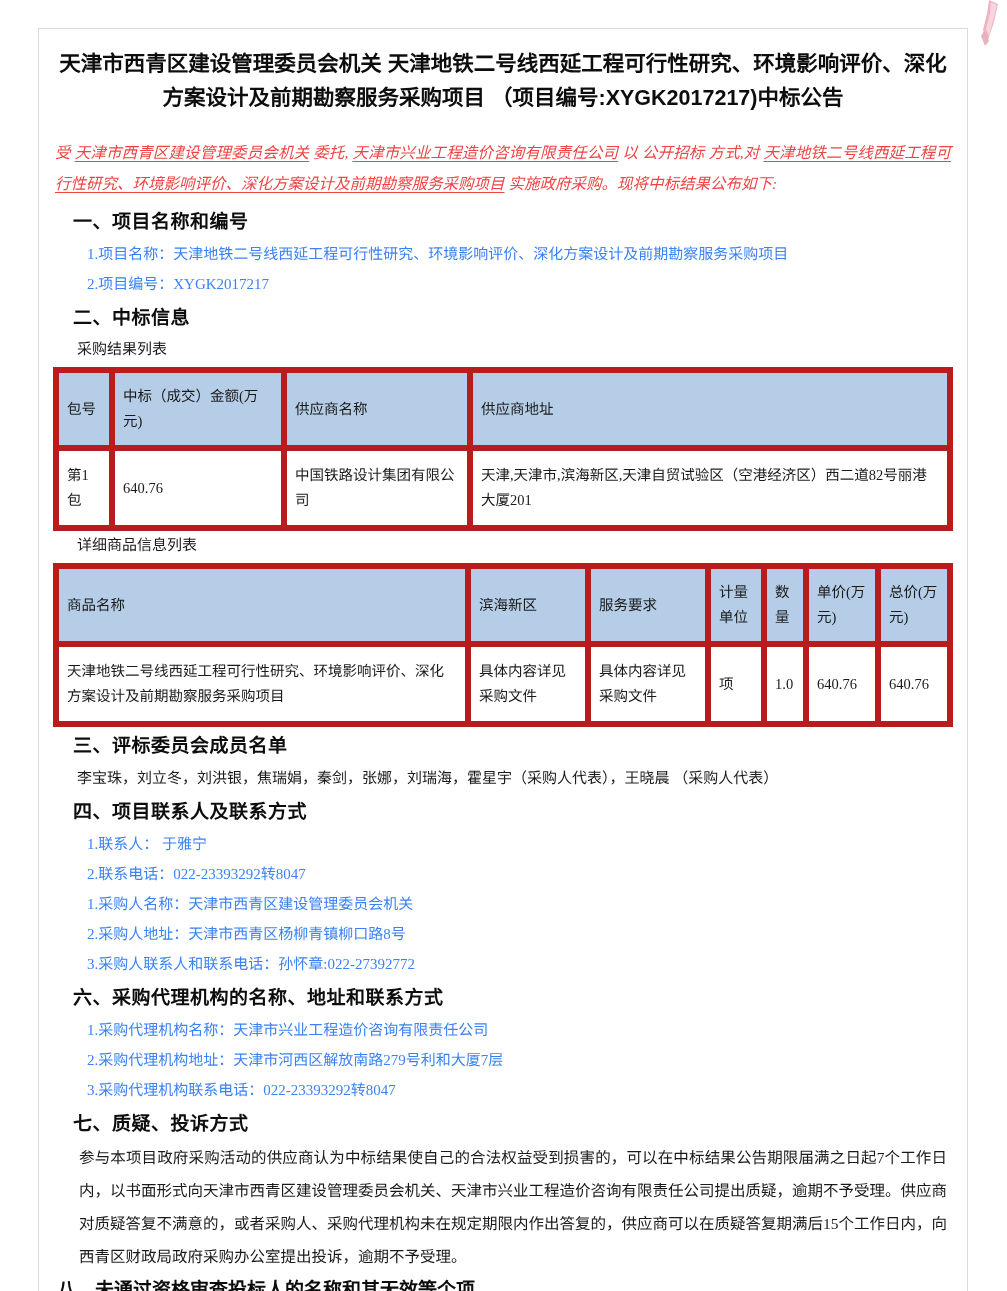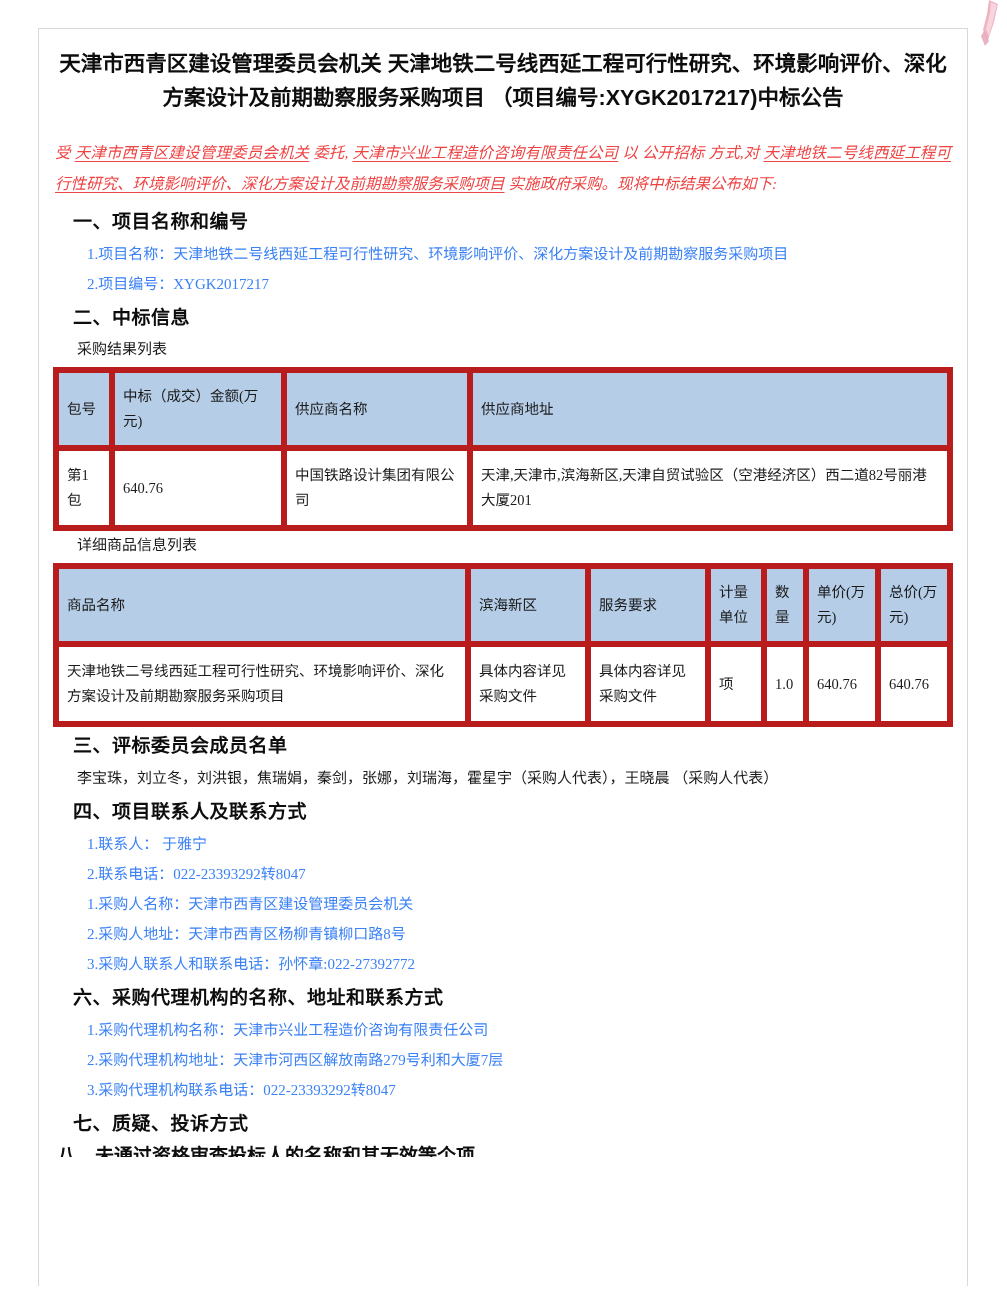--- a/index.html
+++ b/index.html
@@ -256,16 +256,17 @@
   <div class="item">1.采购人名称：天津市西青区建设管理委员会机关</div>
   <div class="item">2.采购人地址：天津市西青区杨柳青镇柳口路8号</div>
   <div class="item">3.采购人联系人和联系电话：孙怀章:022-27392772</div>
 
   <div class="h2">六、采购代理机构的名称、地址和联系方式</div>
   <div class="item">1.采购代理机构名称：天津市兴业工程造价咨询有限责任公司</div>
   <div class="item">2.采购代理机构地址：天津市河西区解放南路279号利和大厦7层</div>
   <div class="item">3.采购代理机构联系电话：022-23393292转8047</div>
 
   <div class="h2">七、质疑、投诉方式</div>
+  <div class="para">参与本项目政府采购活动的供应商认为中标结果使自己的合法权益受到损害的，可以在中标结果公告期限届满之日起7个工作日内，以书面形式向天津市西青区建设管理委员会机关、天津市兴业工程造价咨询有限责任公司提出质疑，逾期不予受理。供应商对质疑答复不满意的，或者采购人、采购代理机构未在规定期限内作出答复的，供应商可以在质疑答复期满后15个工作日内，向西青区财政局政府采购办公室提出投诉，逾期不予受理。</div>
 
   <div class="cut">八、未通过资格审查投标人的名称和其无效等个项</div>
 
 </div>
 
 </body></html>

